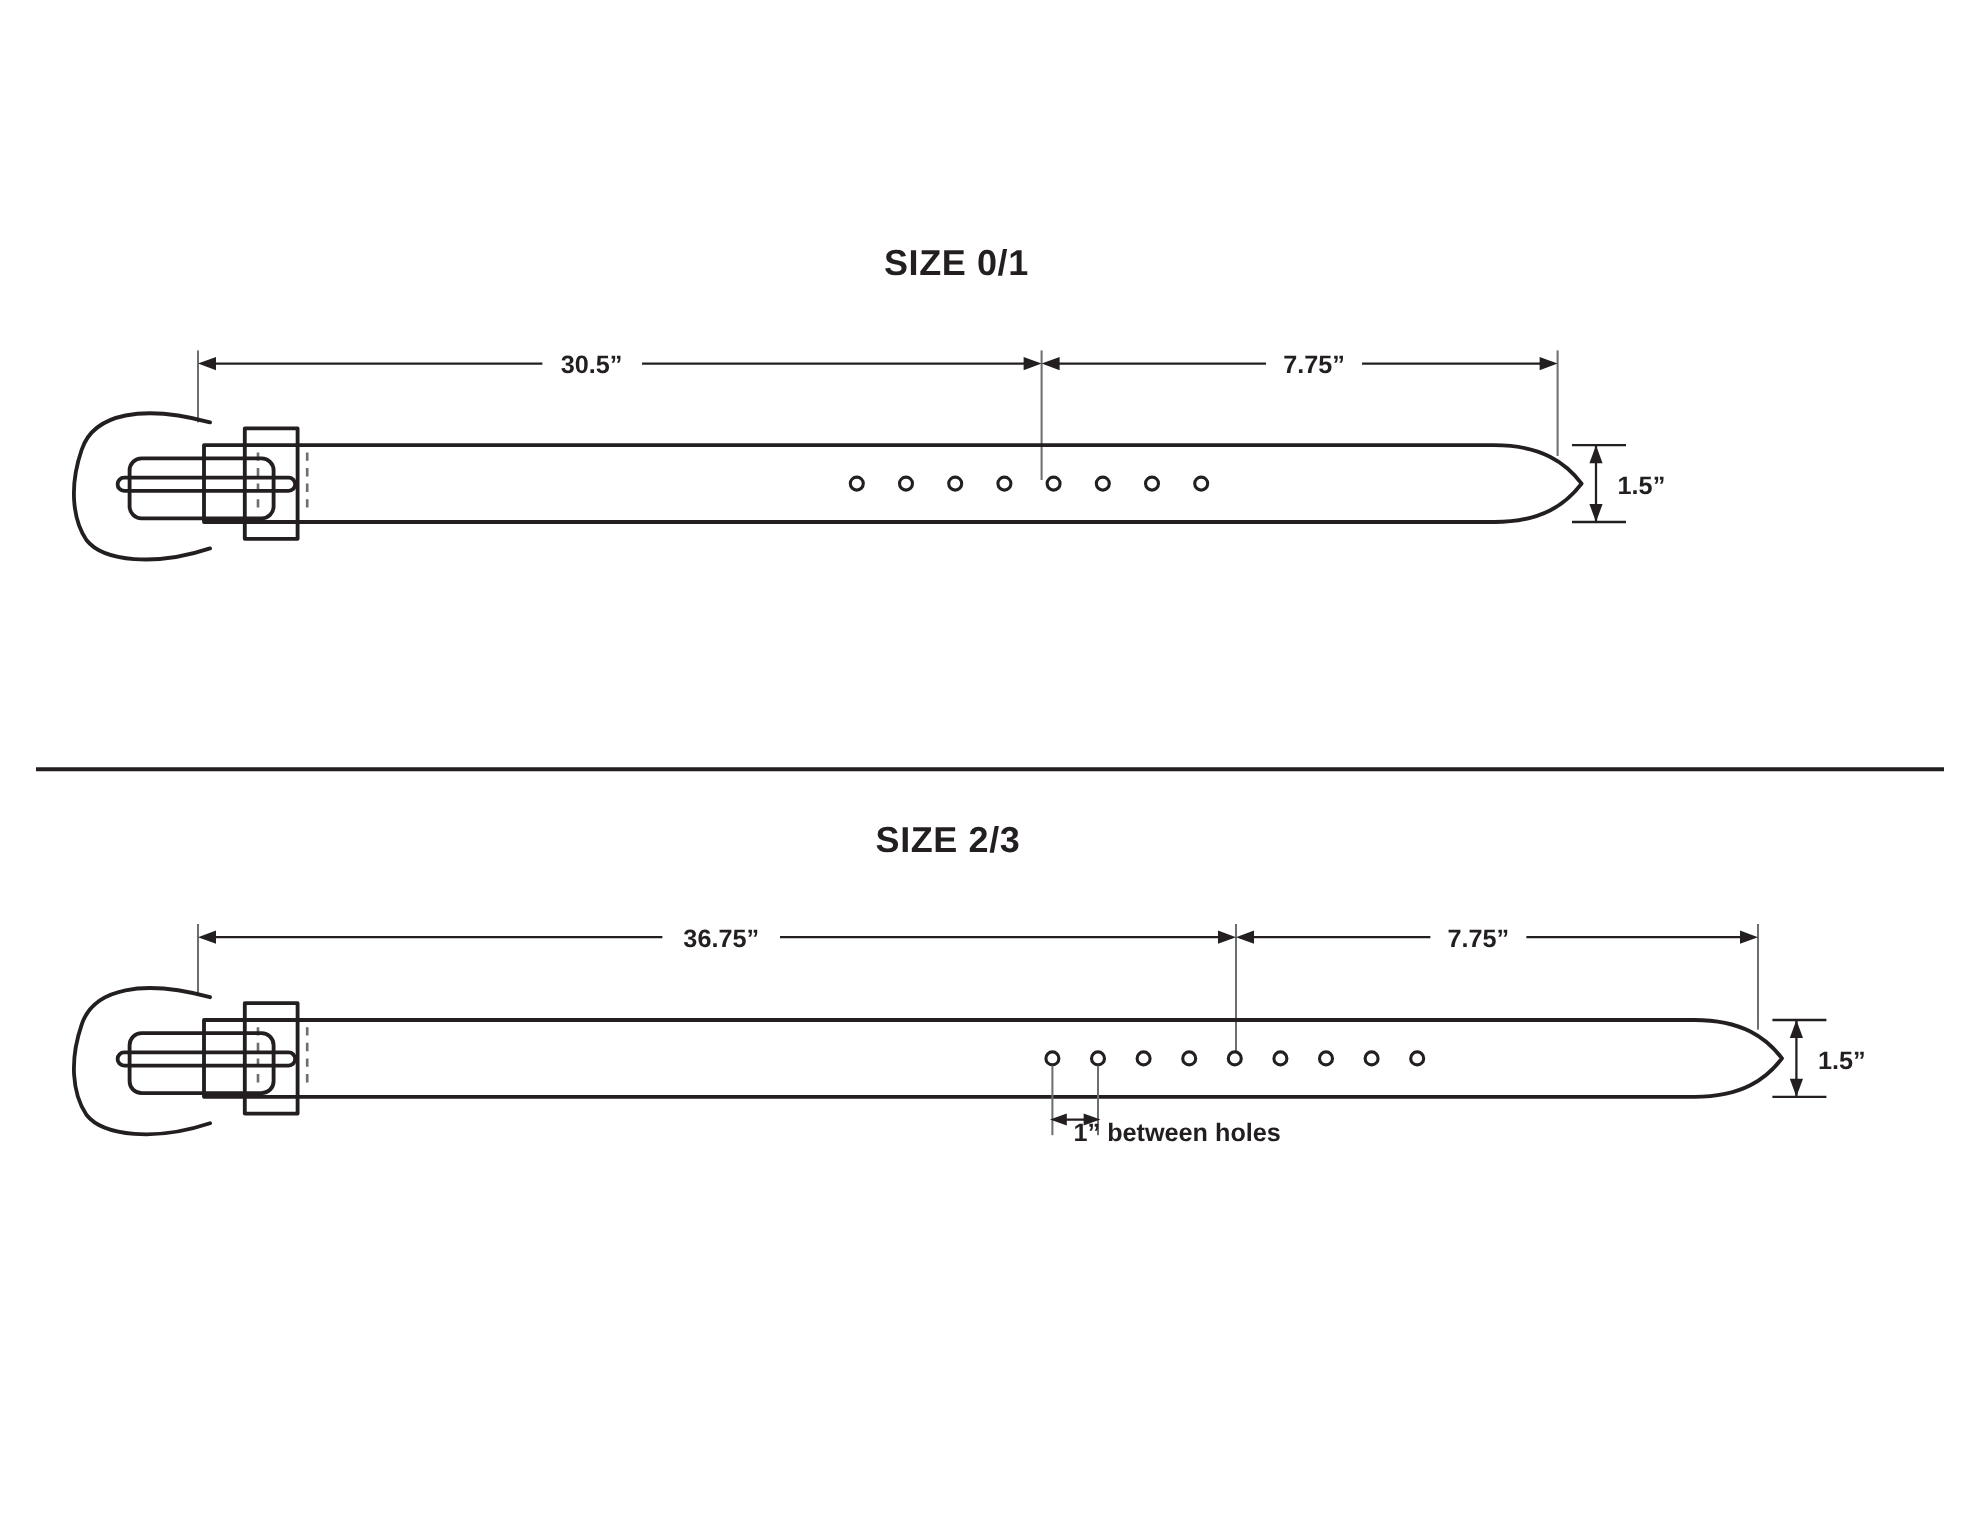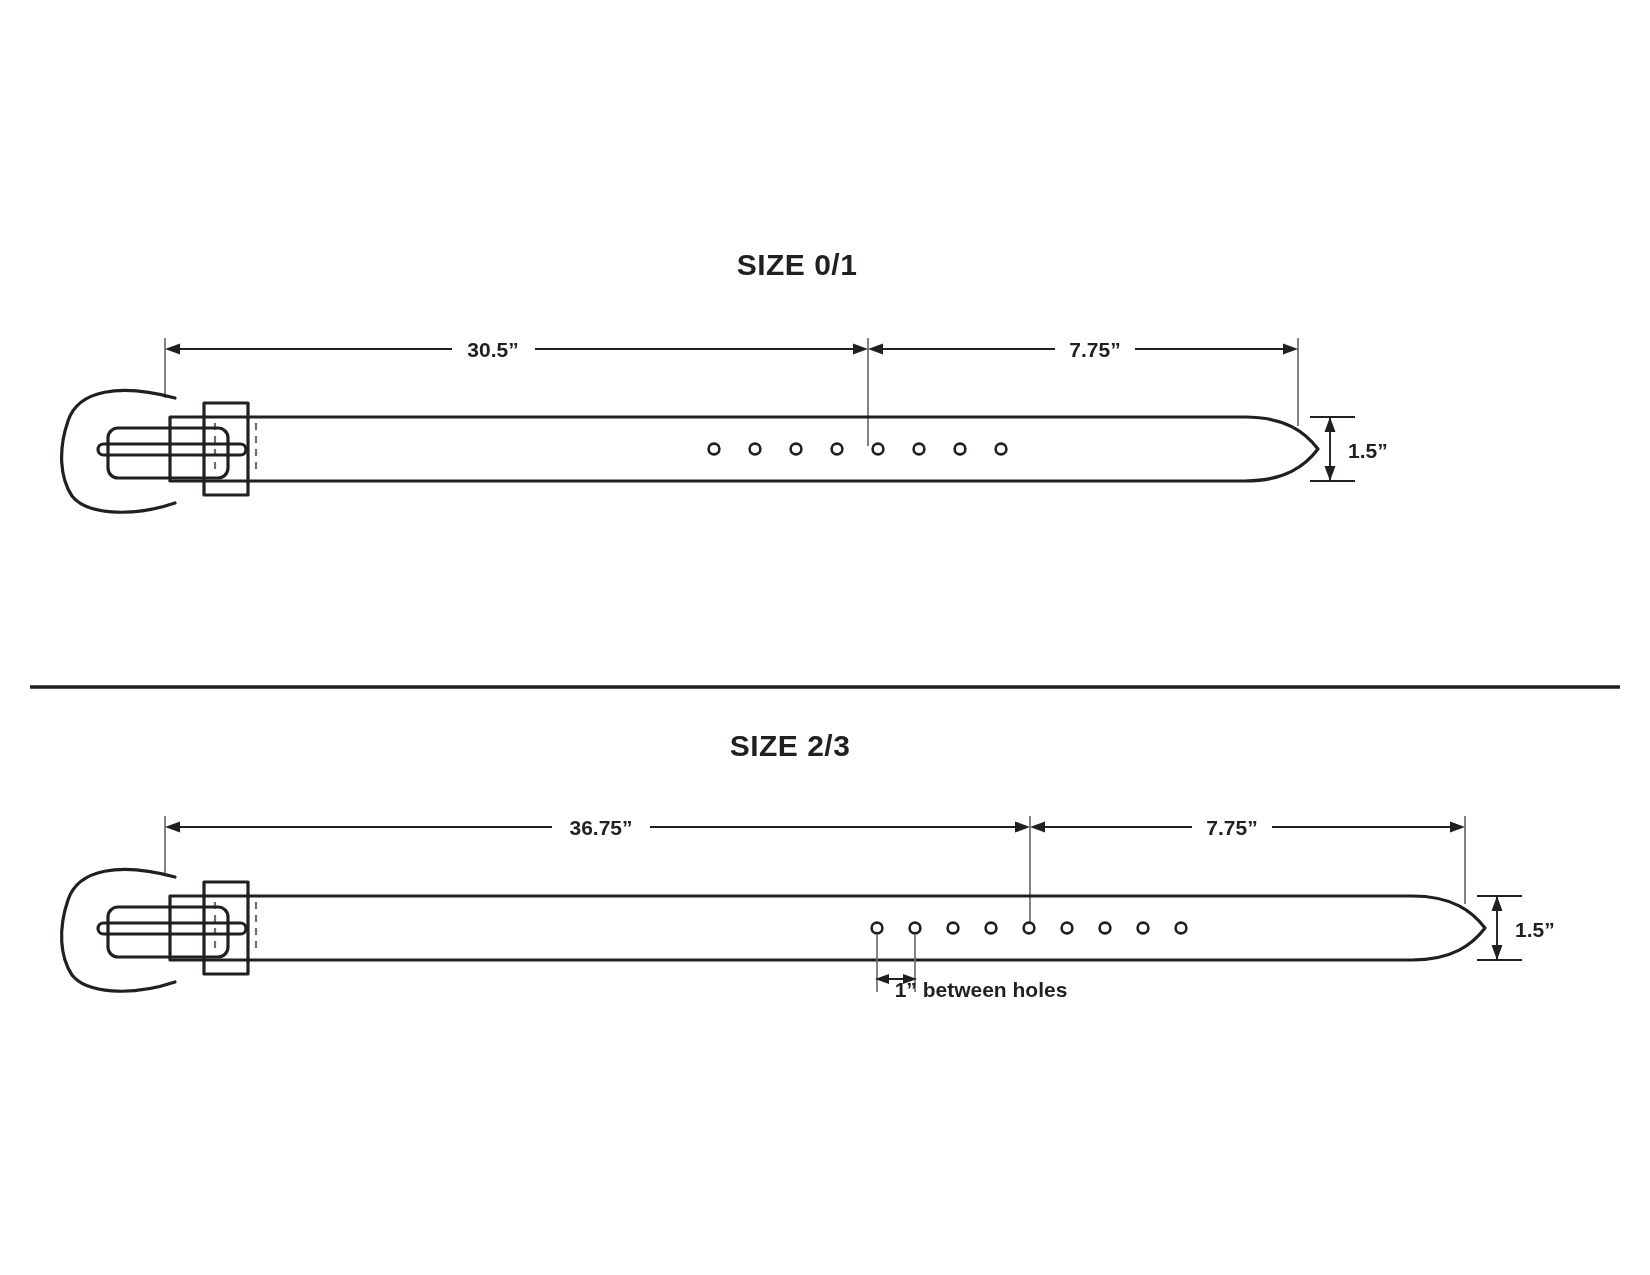--- a/index.html
+++ b/index.html
@@ -12,21 +12,20 @@
     height: 1275px;
     font-family: "Liberation Sans", sans-serif;
     color: #231f20;
     overflow: hidden;
   }
   #sheet {
     position: relative;
     width: 1650px;
     height: 1205px;
     background: #ffffff;
-    margin-top: 46px;
   }
   svg { display: block; }
   .dim-text {
     font-family: "Liberation Sans", sans-serif;
     font-weight: bold;
     font-size: 21px;
     fill: #231f20;
   }
   .title-text {
     font-family: "Liberation Sans", sans-serif;

